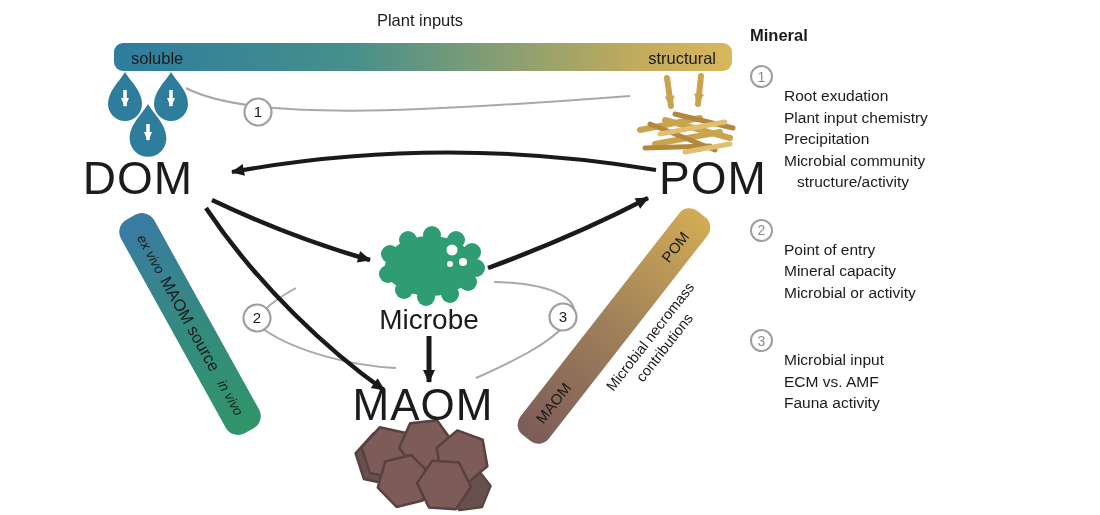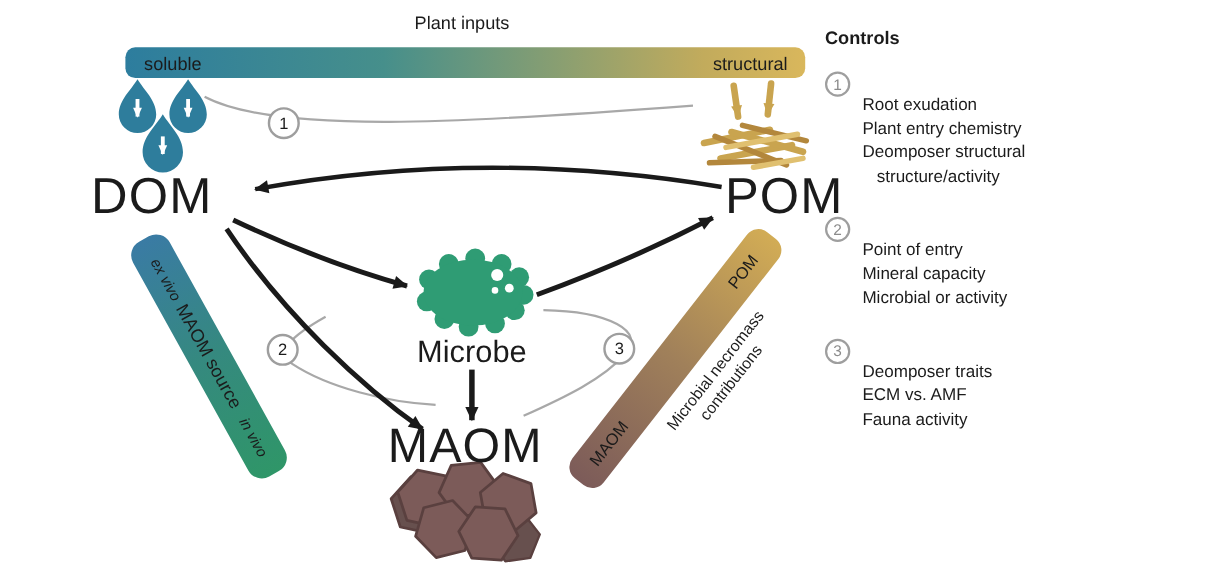--- a/index.html
+++ b/index.html
@@ -148,44 +148,45 @@
     <text x="563" y="322" font-size="15" text-anchor="middle" fill="#8b8b8b">3</text>
   </g>
 
   <text x="138" y="194" font-size="46" text-anchor="middle" letter-spacing="1">DOM</text>
   <text x="713" y="194" font-size="46" text-anchor="middle" letter-spacing="1">POM</text>
   <text x="429" y="329" font-size="28" text-anchor="middle">Microbe</text>
   <text x="423" y="420" font-size="44" text-anchor="middle" letter-spacing="1">MAOM</text>
 </svg>
 
 <div class="controls">
-  <div class="heading">Controls</div>
+  <div class="heading">Mineral</div>
 
   <div class="group">
     <div class="badge">1</div>
     <div class="lines">
       <div>Root exudation</div>
-      <div>Plant entry chemistry</div>
-      <div>Deomposer structural</div>
+      <div>Plant input chemistry</div>
+      <div>Precipitation</div>
+      <div>Microbial community</div>
       <div class="indent">structure/activity</div>
     </div>
   </div>
 
   <div class="group">
     <div class="badge">2</div>
     <div class="lines">
       <div>Point of entry</div>
       <div>Mineral capacity</div>
       <div>Microbial or activity</div>
     </div>
   </div>
 
   <div class="group">
     <div class="badge">3</div>
     <div class="lines">
-      <div>Deomposer traits</div>
+      <div>Microbial input</div>
       <div>ECM vs. AMF</div>
       <div>Fauna activity</div>
     </div>
   </div>
 </div>
 
 </div>
 
 </body></html>

